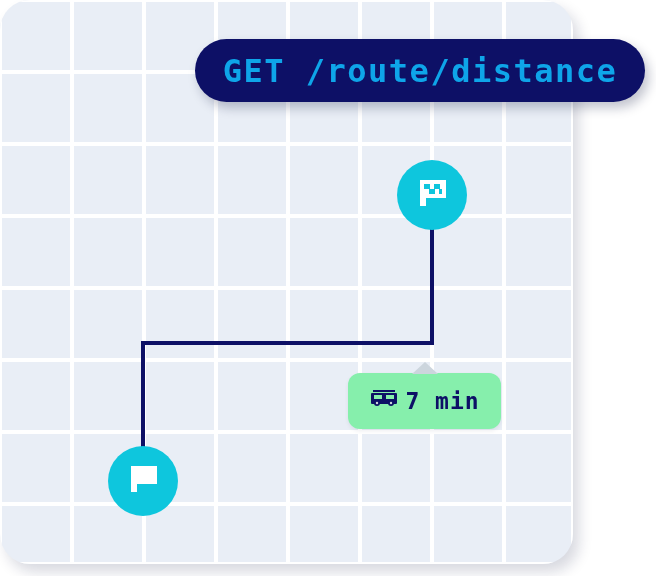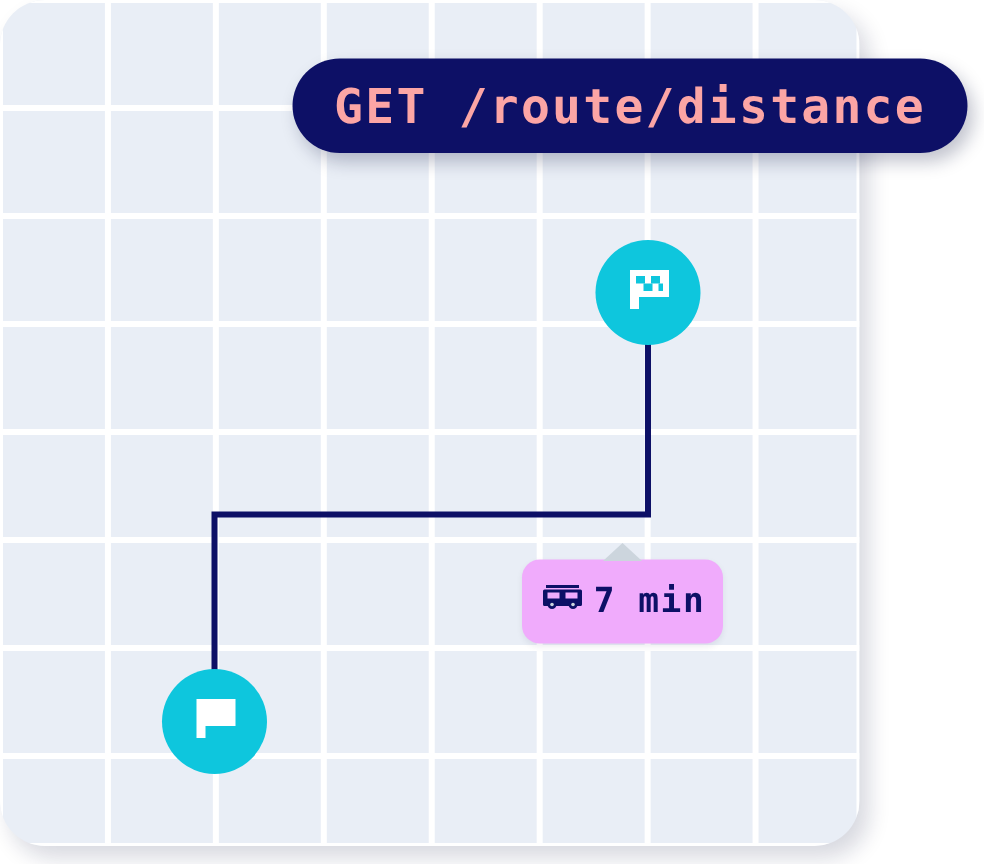--- a/index.html
+++ b/index.html
@@ -72,24 +72,24 @@
     justify-content: center;
   }
   #marker-destination { left: 397px; top: 160px; }
   #marker-origin      { left: 108px; top: 446px; }
 
   
   #travel-time-tooltip {
     position: absolute;
     left: 348px;
     top: 373px;
-    width: 134px;
+    width: 153px;
     height: 56px;
     border-radius: 12px;
-    background: #f0abfc;
+    background: #86efac;
     display: flex;
     align-items: center;
     justify-content: center;
     gap: 6px;
     box-shadow: 0 2px 4px rgba(10, 20, 60, 0.07);
   }
   #travel-time-tooltip::before {
     content: "";
     position: absolute;
     top: -11px;
@@ -121,21 +121,21 @@
     background: #0d1066;
     display: flex;
     align-items: center;
     justify-content: center;
     box-shadow: 4px 6px 11px rgba(10, 20, 60, 0.25);
   }
   #endpoint-badge-label {
     font-family: "DejaVu Sans Mono", "Liberation Mono", monospace;
     font-size: 32px;
     font-weight: bold;
-    color: #fca5a5;
+    color: #0ea5e9;
     letter-spacing: 1.5px;
     line-height: 1;
     white-space: nowrap;
   }
 </style>
 </head>
 <body>
 
 <div id="stage">
 

